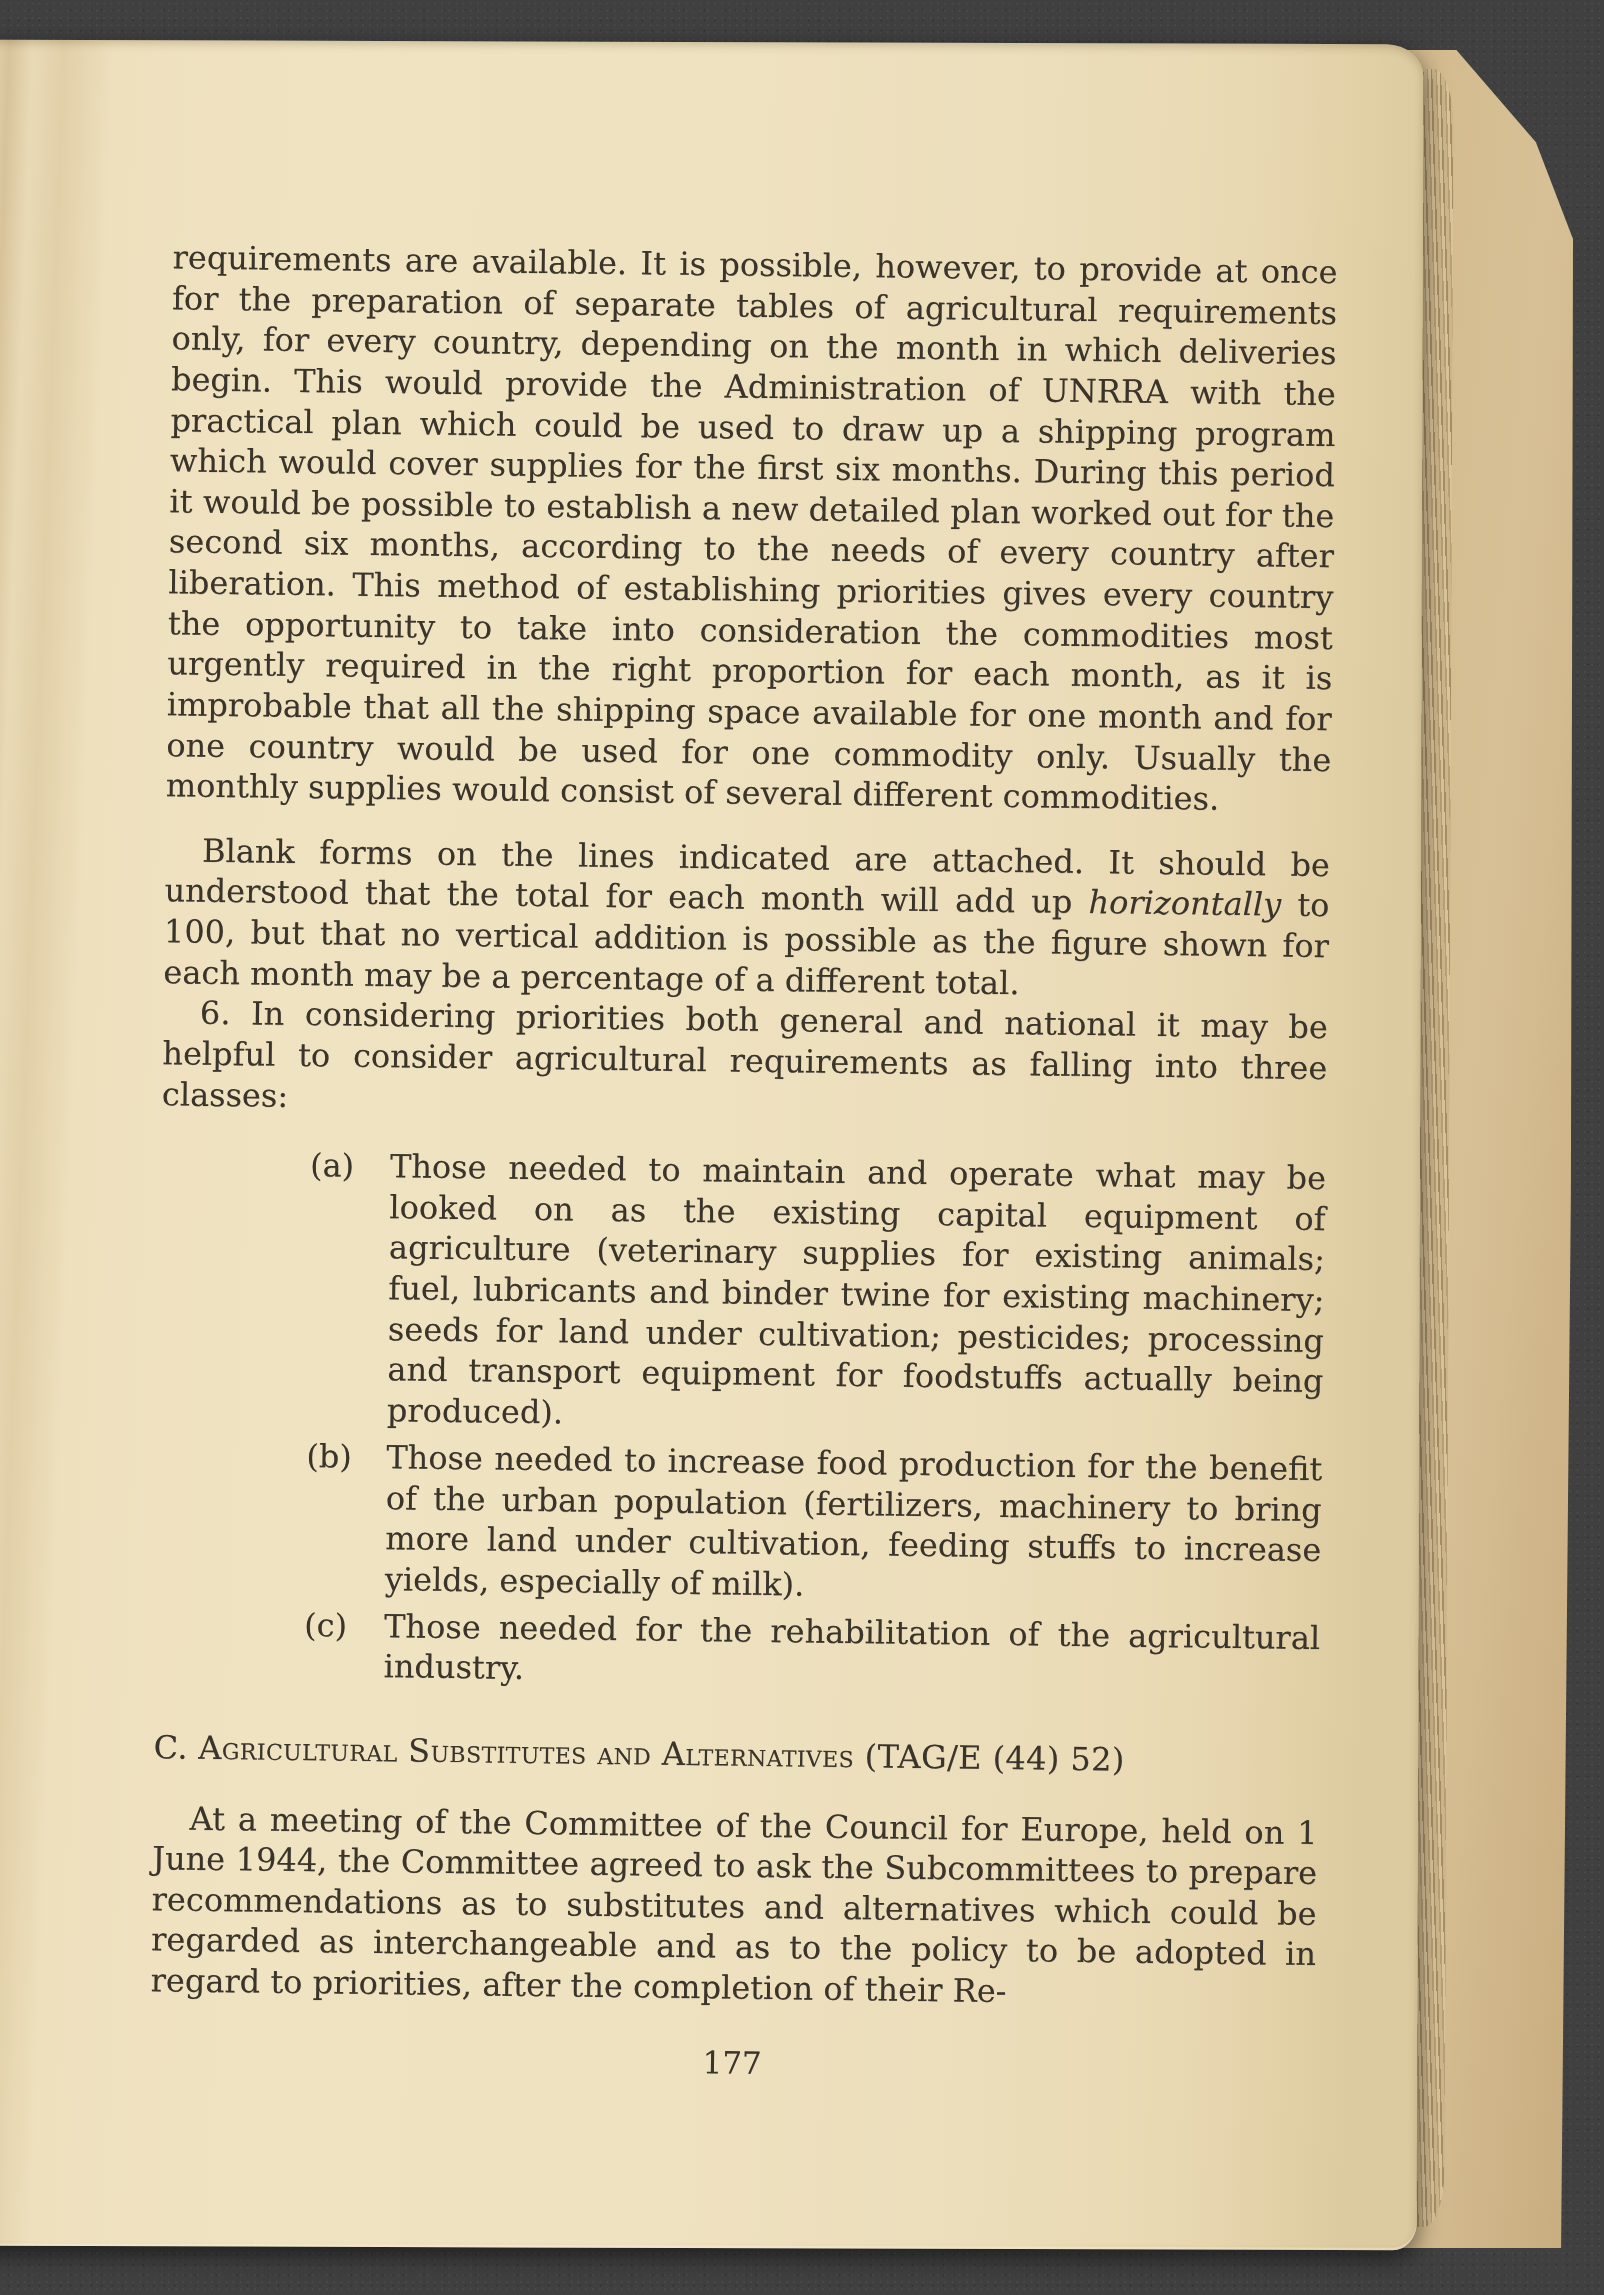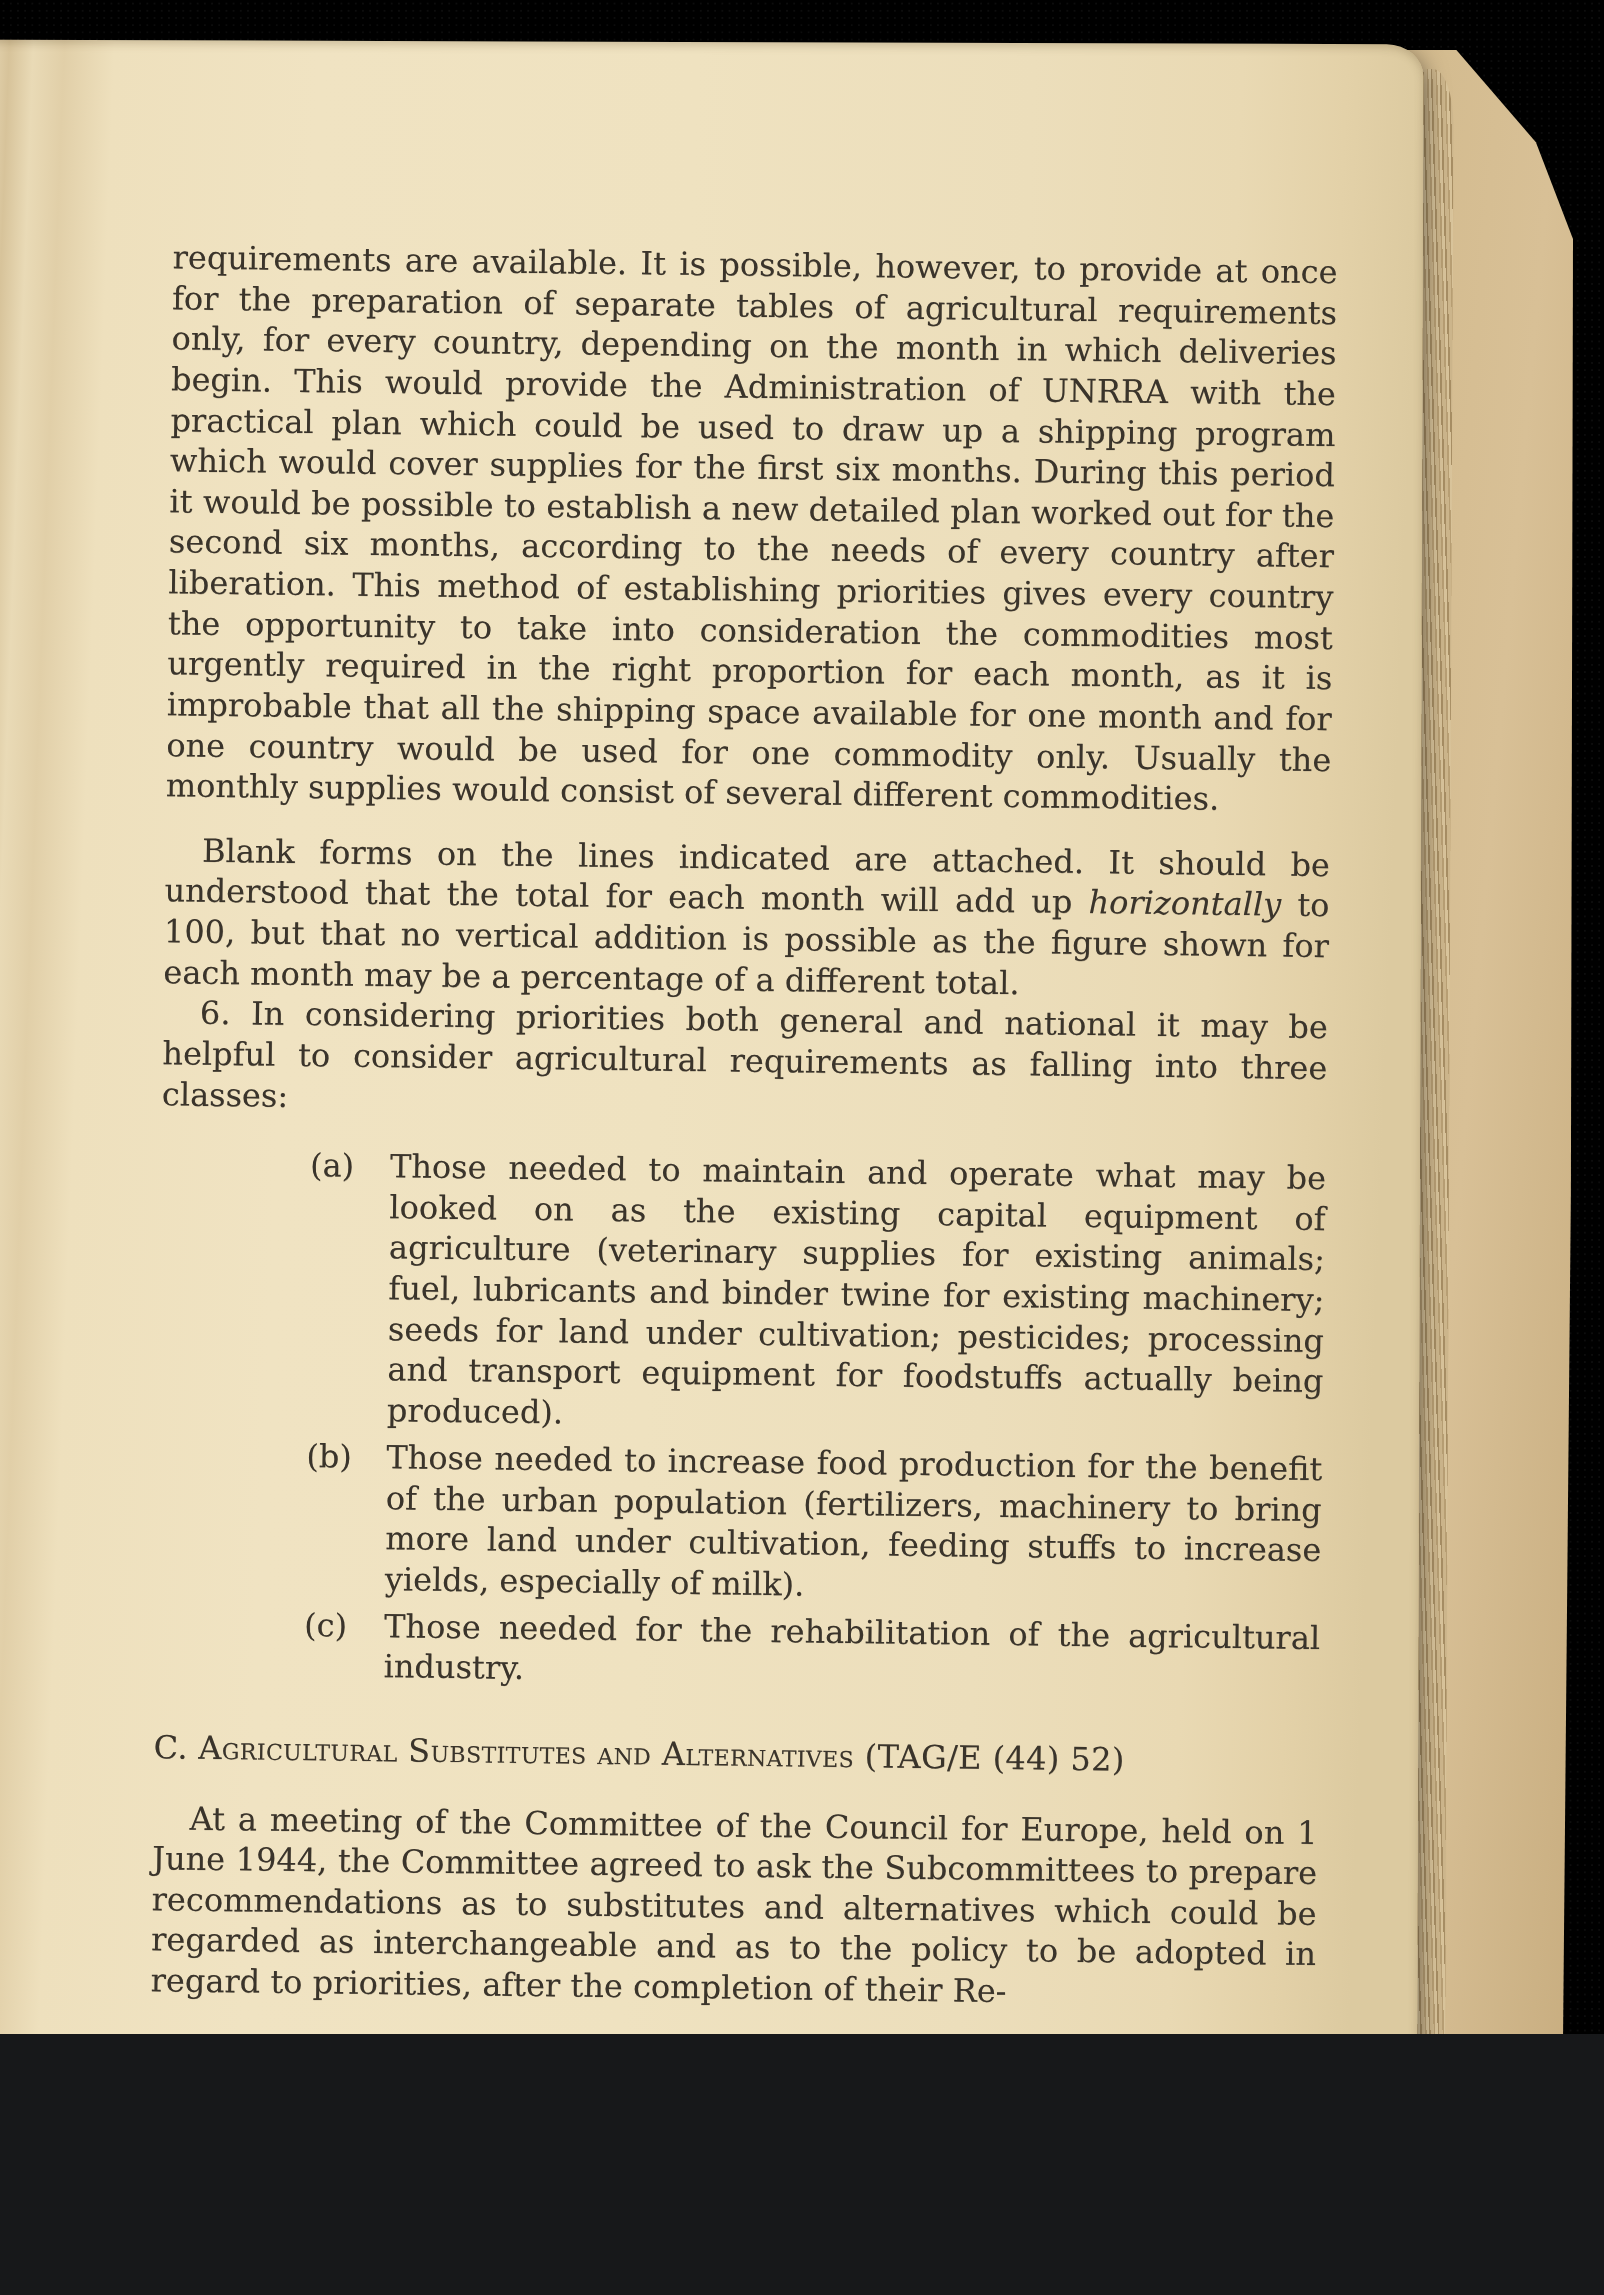--- a/index.html
+++ b/index.html
@@ -1,18 +1,18 @@
 <!DOCTYPE html>
 <html style="font-size:13px"><head>
 <meta charset="utf-8">
 <style>
   html,body{margin:0;padding:0;background:#17181a;}
   #screen{
-    position:relative;width:1605px;height:2034px;overflow:hidden;
-    background:#000000;
+    position:relative;width:1605px;height:2295px;overflow:hidden;
+    background:#404040;
     font-family:"DejaVu Serif", serif;
   }
   .speckle{
     position:absolute;inset:0;
     background-image:
       radial-gradient(rgba(255,255,255,0.05) 0.8px, transparent 1px),
       radial-gradient(rgba(0,0,0,0.30) 0.8px, transparent 1px);
     background-size:7.2px 7.2px,10.4px 10.4px;
     background-position:0 0,3.2px 4.8px;
   }

